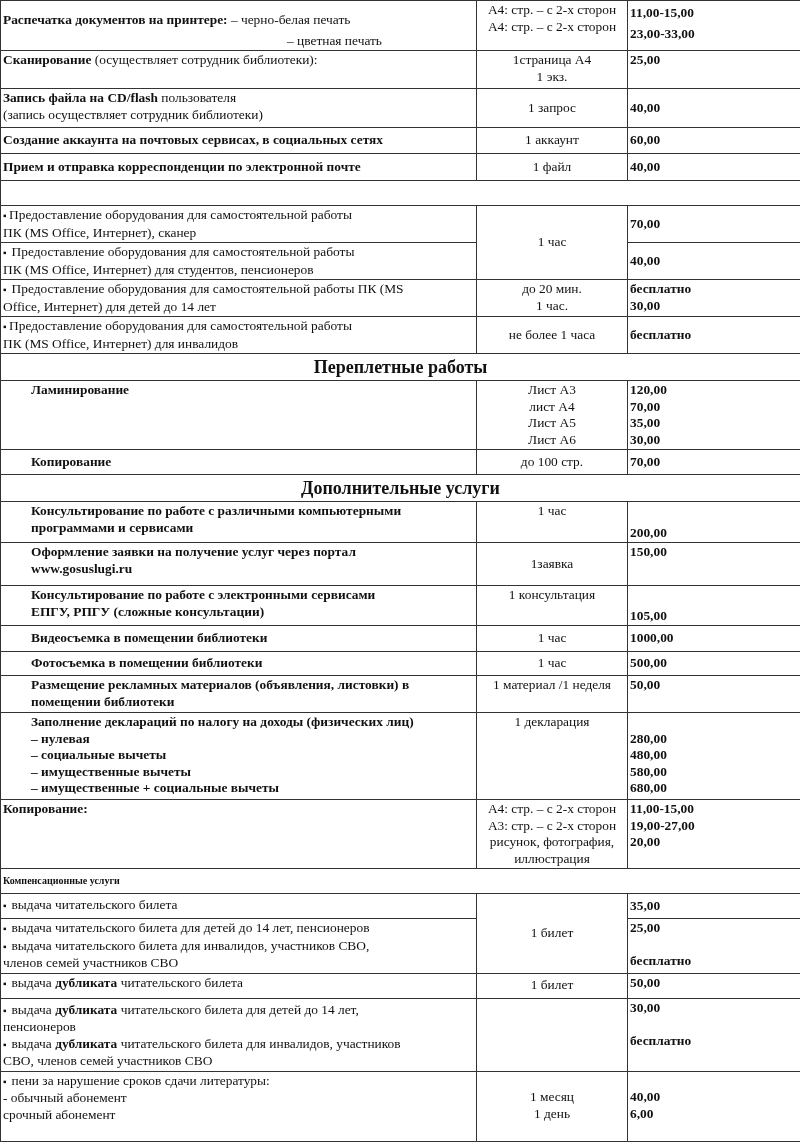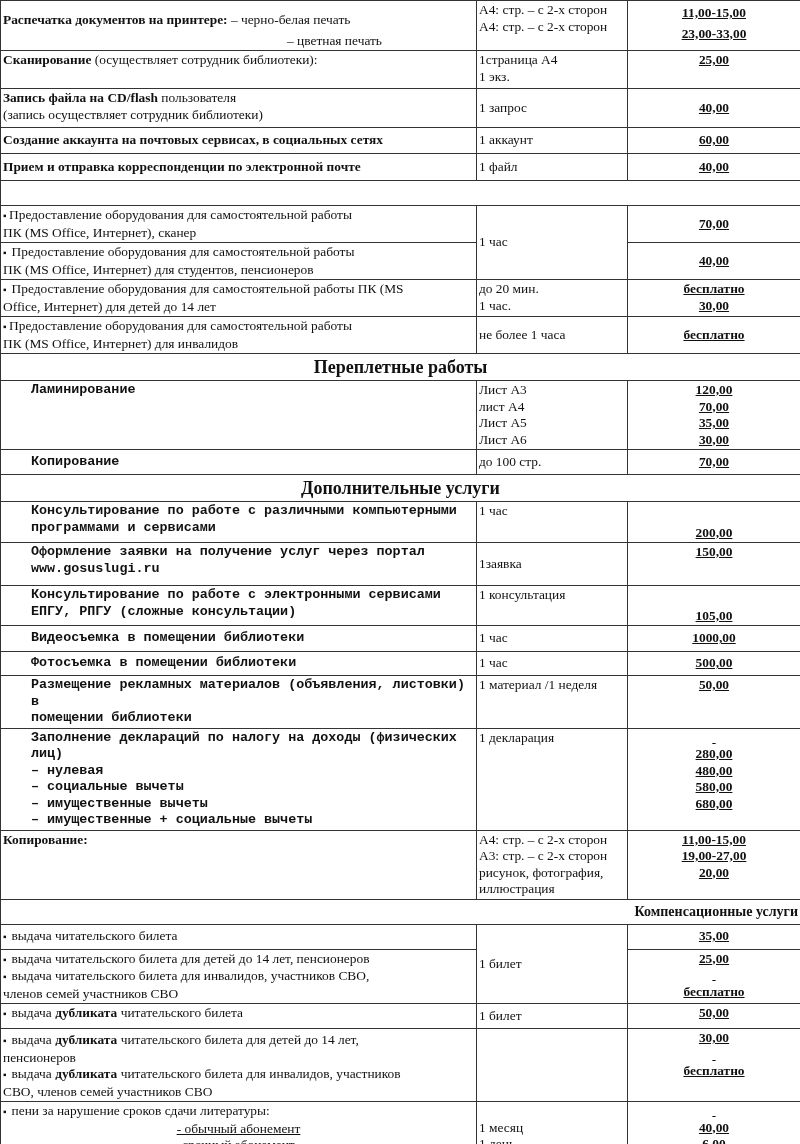--- a/index.html
+++ b/index.html
@@ -1,25 +1,25 @@
 <!DOCTYPE html>
 <html><head>
 <meta charset="utf-8">
 <style>
   html, body { margin:0; padding:0; background:#ffffff; }
   body { width:800px; height:1144px; overflow:hidden; font-family:"Liberation Serif", serif; color:#111; }
   table { border-collapse:collapse; width:800px; table-layout:fixed; font-size:13.4px; line-height:16.5px; }
   td { border:1.5px solid #333; vertical-align:top; padding:1px 2px; }
   col.c1 { width:476px; } col.c2 { width:151px; } col.c3 { width:173px; }
   .b { font-weight:bold; }
-  .r { text-align:center;text-decoration:underline; }
-  .c { text-align:left; }
-  .ind { padding-left:30px;font-family:Liberation Mono, monospace; }
+  .r { text-align:left; }
+  .c { text-align:center; }
+  .ind { padding-left:30px; }
   .sec { text-align:center; font-weight:bold; font-size:18px; line-height:24px; }
-  .sec-sm { text-align:right; font-weight:bold; font-size:14px; line-height:22px; }
+  .sec-sm { text-align:left; font-weight:bold; font-size:10px; line-height:22px; }
   .vm { vertical-align:middle; }
   .vb { vertical-align:bottom; }
   .bul::before { content:"▪ "; font-size:10px; }
   .bul2::before { content:"▪\00a0\00a0"; font-size:10px; }
   .lines div { white-space:nowrap; }
 </style>
 </head>
 <body>
 
 <table>

